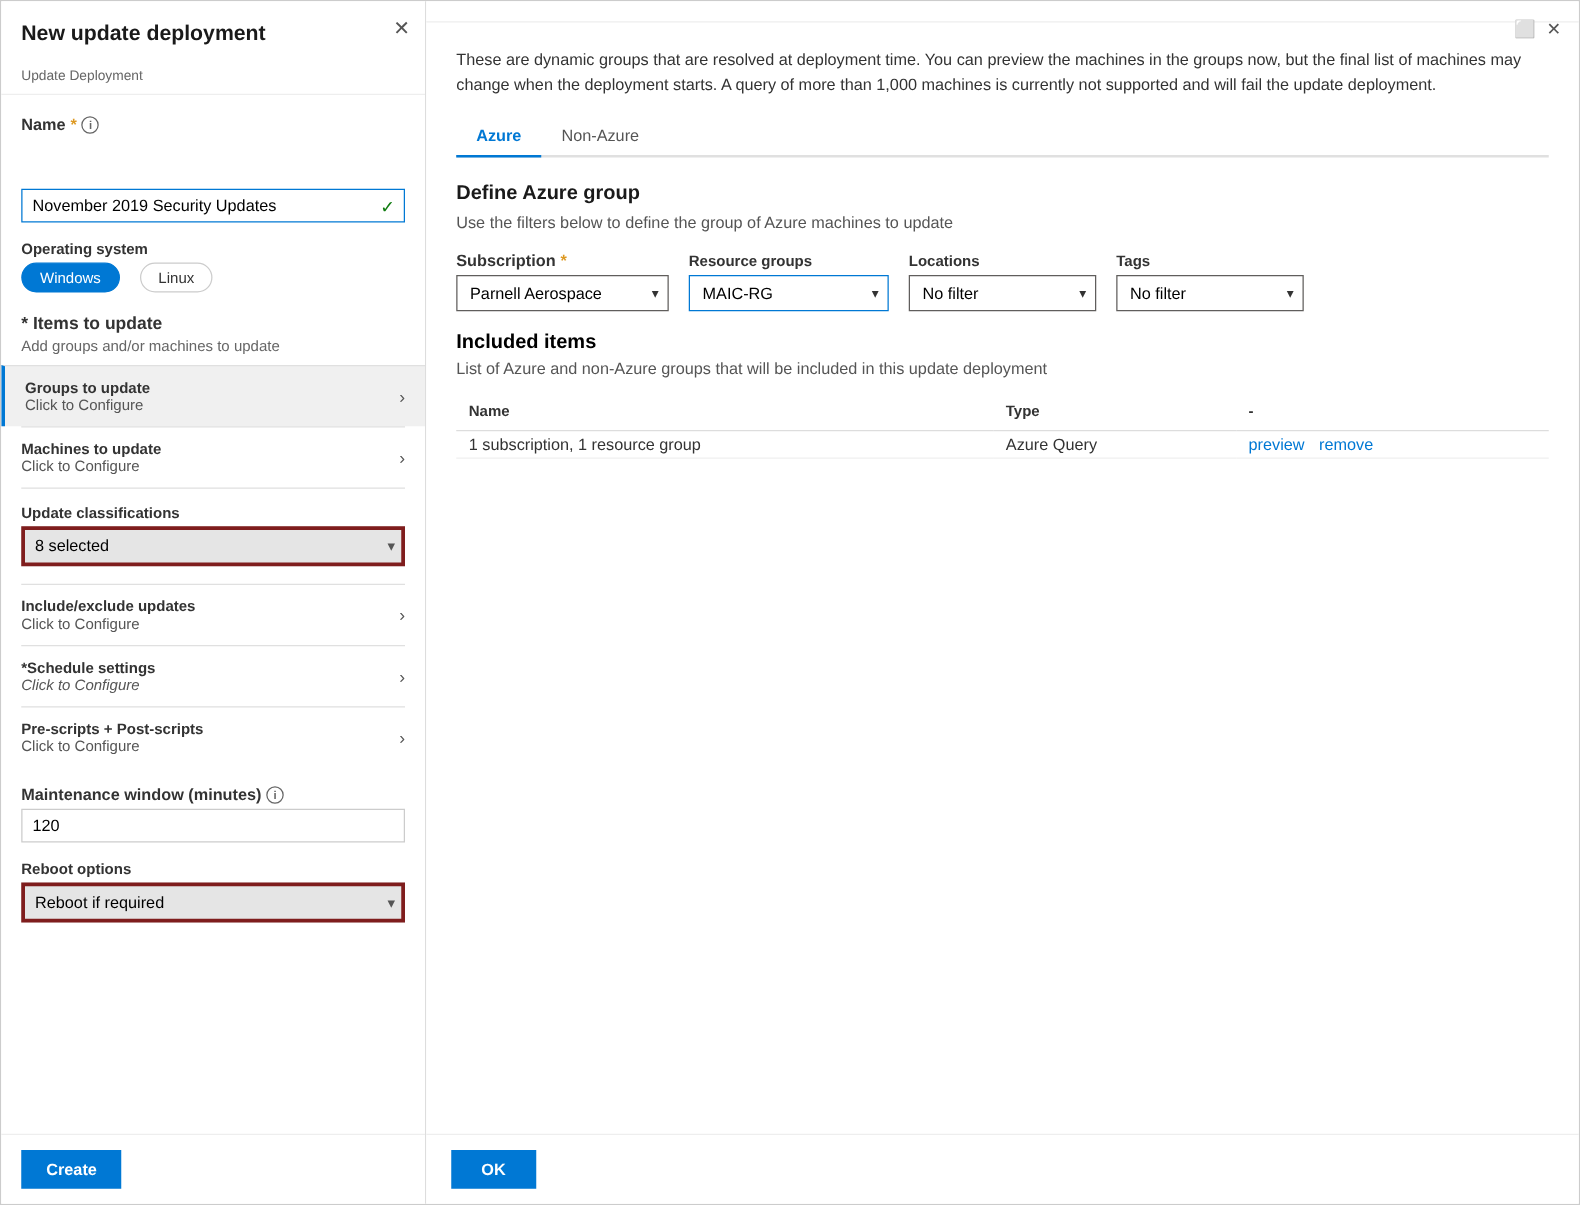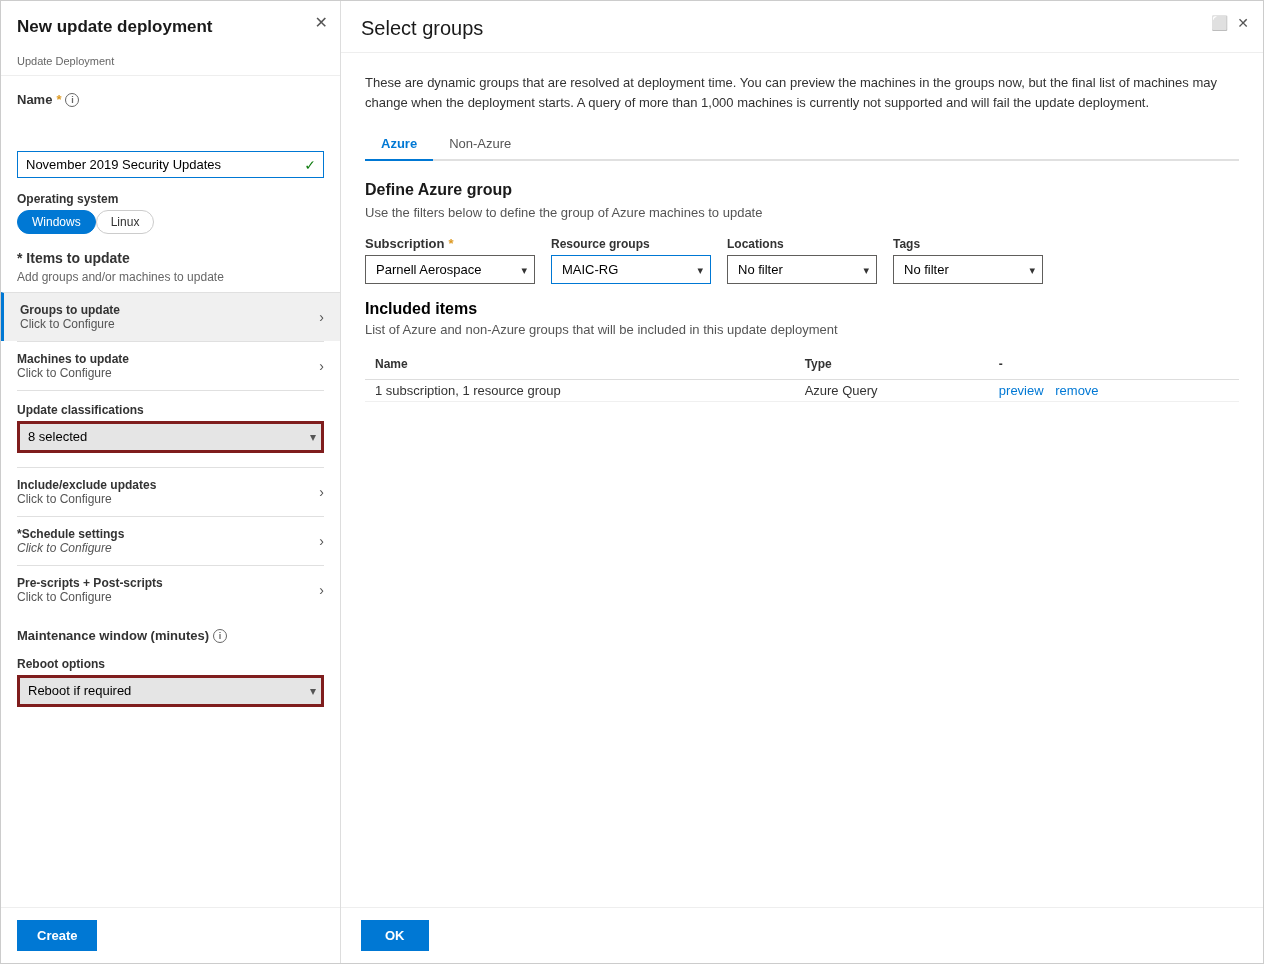--- a/index.html
+++ b/index.html
@@ -12,21 +12,21 @@
     .left-header h2 { font-size: 17px; font-weight: 600; color: #1a1a1a; }
     .left-header .subtitle { font-size: 11px; color: #666; margin-top: 18px; }
     .close-btn { position: absolute; top: 12px; right: 12px; background: none; border: none; cursor: pointer; font-size: 16px; color: #555; }
     .left-body { flex: 1; overflow-y: auto; padding: 16px; }
     .field-label { font-size: 12px; font-weight: 600; color: #333; margin-bottom: 4px; display: flex; align-items: center; gap: 4px; }
     .required { color: #d92; }
     .info-icon { width: 14px; height: 14px; border-radius: 50%; border: 1px solid #666; display: inline-flex; align-items: center; justify-content: center; font-size: 9px; color: #666; cursor: pointer; }
     .text-input-wrapper { position: relative; margin-top: 44px; }
     .text-input-wrapper input { width: 100%; border: 1px solid #0078d4; padding: 5px 8px; font-size: 13px; outline: none; }
     .text-input-wrapper .check { position: absolute; right: 8px; top: 50%; transform: translateY(-50%); color: #107c10; font-size: 14px; }
-    .os-toggle { display: flex; align-items: flex-start; gap: 0; margin-top: 4px; }
+    .os-toggle { display: flex; align-items: flex-start; gap: 16px; margin-top: 4px; }
     .os-btn { padding: 4px 14px; font-size: 12px; border: 1px solid #ccc; cursor: pointer; }
     .os-btn.active { background: #0078d4; color: #fff; border-color: #0078d4; border-radius: 12px; }
     .os-btn.inactive { background: #fff; color: #333; border-radius: 12px; border-color: #ccc; }
     .section-title { font-size: 14px; font-weight: 600; color: #333; margin: 16px 0 4px 0; }
     .section-subtitle { font-size: 12px; color: #666; margin-bottom: 8px; }
     .config-item { border-top: 1px solid #e0e0e0; padding: 10px 0; display: flex; align-items: center; justify-content: space-between; cursor: pointer; }
     .config-item:last-child { border-bottom: 1px solid #e0e0e0; }
     .config-item.active { background: #f0f0f0; margin: 0 -16px; padding: 10px 16px; border-left: 3px solid #0078d4; }
     .config-item-left .label { font-size: 12px; font-weight: 600; color: #333; }
     .config-item-left .sub { font-size: 12px; color: #555; }
@@ -157,20 +157,21 @@
           <div class="sub">Click to Configure</div>
         </div>
         <span class="chevron">›</span>
       </div>
 
       <div class="field-group" style="margin-top:14px;">
         <div class="field-label">
           <span>Maintenance window (minutes)</span>
           <span class="info-icon">i</span>
         </div>
+        <input type="text" style="width: 100%; border: 1px solid rgb(204, 204, 204); padding: 5px 8px; font-size: 13px; outline: none;" value="120">
       </div>
 
       <div class="field-group">
         <div class="field-label">Reboot options</div>
         <div class="select-wrapper">
           <select>
             <option>Reboot if required</option>
             <option>Never reboot</option>
             <option>Always reboot</option>
           </select>
@@ -179,21 +180,20 @@
       </div>
 
     </div>
     <div class="left-footer">
       <button class="btn-create">Create</button>
     </div>
   </div>
 
   <div class="right-panel">
     <div class="right-header">
-      <h2>Select groups</h2>
       <div class="window-controls">
         <button class="win-btn">⬜</button>
         <button class="win-btn">✕</button>
       </div>
     </div>
     <div class="right-body">
 
       <p class="info-text">These are dynamic groups that are resolved at deployment time. You can preview the machines in the groups now, but the final list of machines may change when the deployment starts. A query of more than 1,000 machines is currently not supported and will fail the update deployment.</p>
 
       <div class="tabs">

